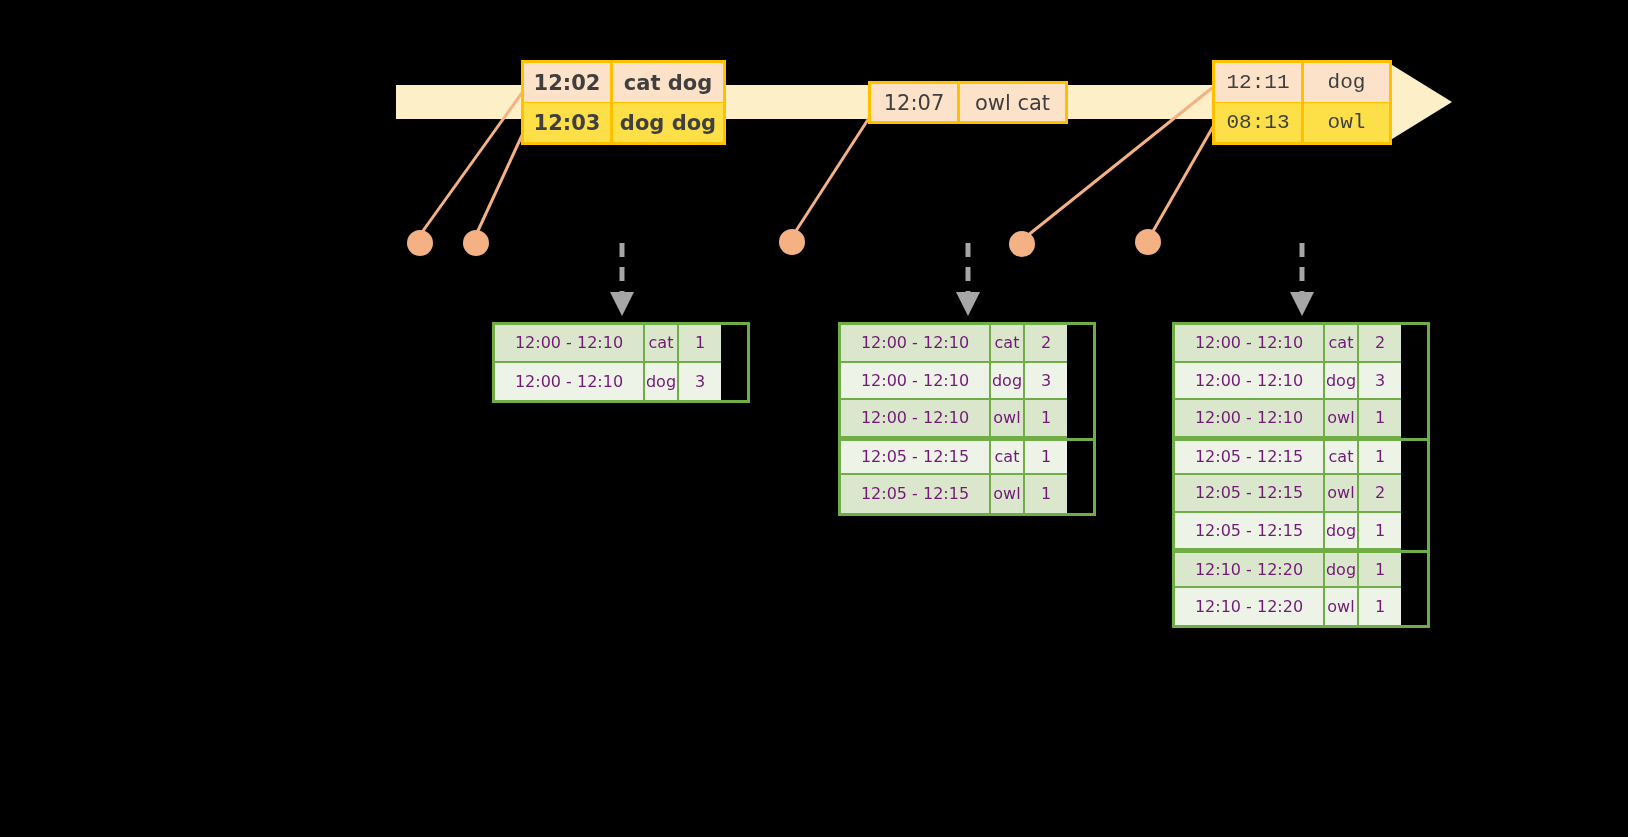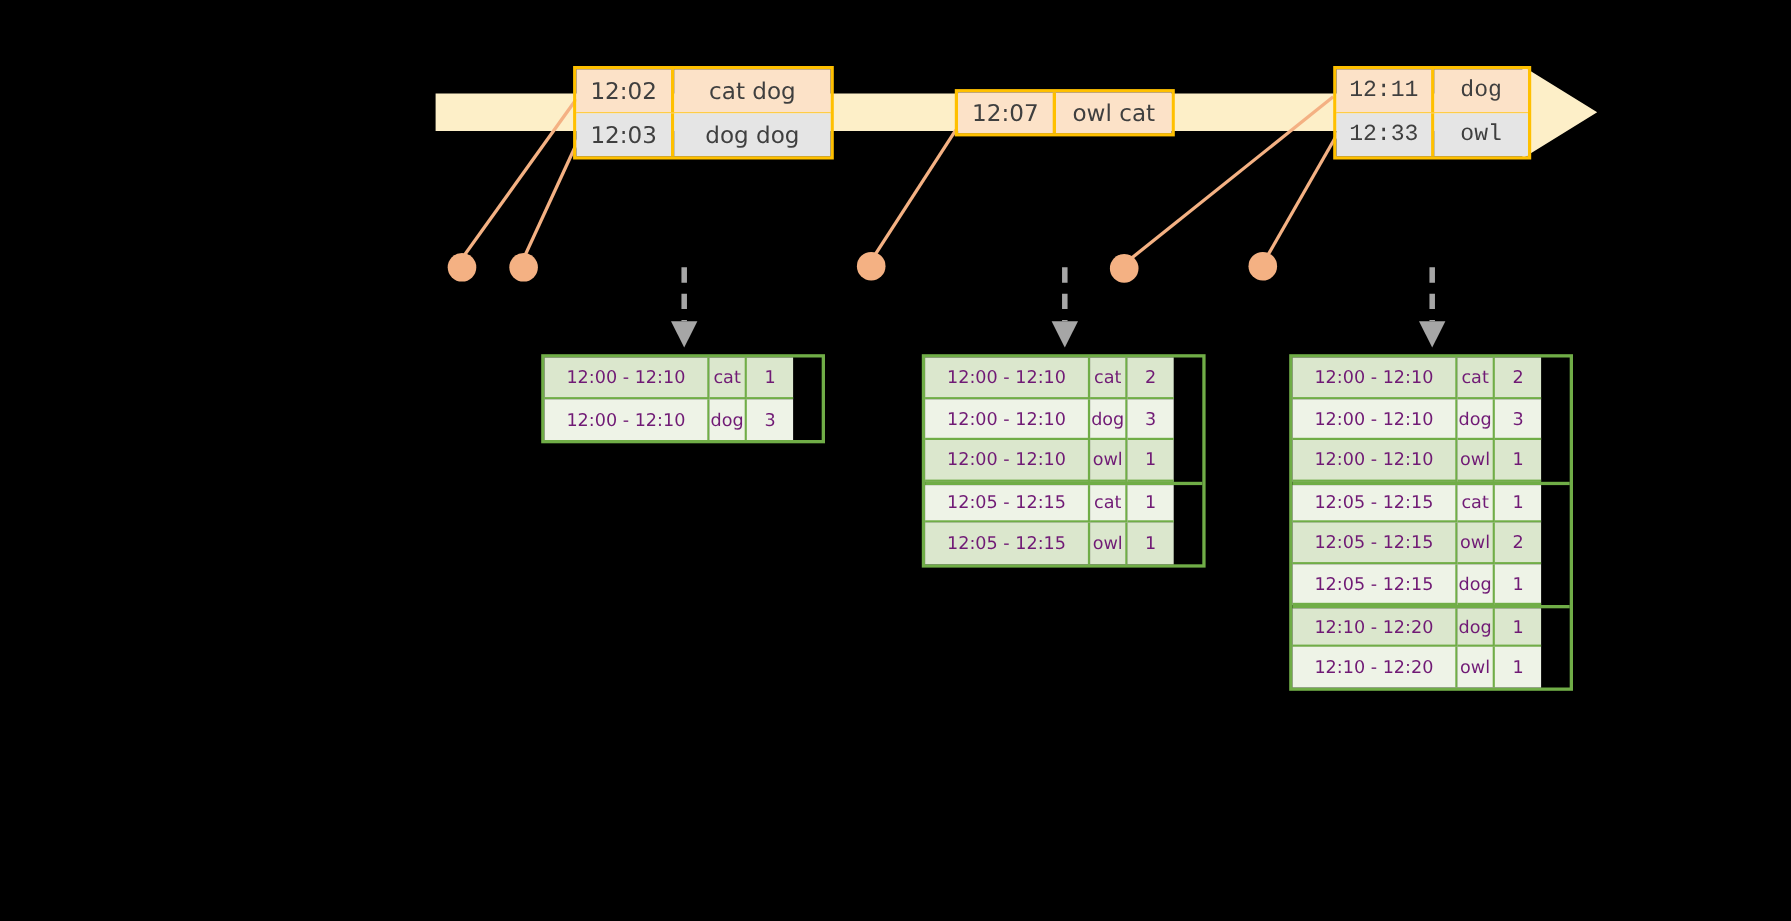--- a/index.html
+++ b/index.html
@@ -7,21 +7,21 @@
        font-family:"DejaVu Sans","Liberation Sans",sans-serif;}
   #stage{position:absolute;left:0;top:0;width:1628px;height:837px;}
   svg.layer{position:absolute;left:0;top:0;width:1628px;height:837px;pointer-events:none;}
 
   
   .evt-box{position:absolute;border:3px solid #ffc000;box-sizing:border-box;
            display:flex;flex-direction:column;}
   .evt-row{display:flex;flex:1;border-bottom:1.5px solid #ffc000;}
   .evt-row:last-child{border-bottom:none;}
   .evt-row.dark .evt-time,.evt-row.dark .evt-val{background:#fce2c8;}
-  .evt-row.light .evt-time,.evt-row.light .evt-val{background:#e5e5e5;}
+  .evt-row.light .evt-time,.evt-row.light .evt-val{background:#fde047;}
   .evt-time{width:86px;border-right:3px solid #ffc000;display:flex;align-items:center;
             justify-content:center;font-size:21px;color:#3f3f3f;}
   .evt-val{flex:1;display:flex;align-items:center;justify-content:center;
            font-size:21px;color:#3f3f3f;}
 
   
   .gtable{position:absolute;border:3px solid #70ad47;box-sizing:border-box;
           display:flex;flex-direction:column;}
   .grow{display:flex;height:37.5px;box-sizing:border-box;}
   .grow.dark .gc{background:#dbe7cd;}
@@ -68,21 +68,21 @@
       <path d="M 610 292 L 634 292 L 622 316 Z" stroke="none"></path>
 
       <line x1="968" y1="243" x2="968" y2="292" stroke-dasharray="14,10"></line>
       <path d="M 956 292 L 980 292 L 968 316 Z" stroke="none"></path>
 
       <line x1="1302" y1="243" x2="1302" y2="292" stroke-dasharray="14,10"></line>
       <path d="M 1290 292 L 1314 292 L 1302 316 Z" stroke="none"></path>
     </g>
   </svg>
 
-  <div class="evt-box" style="left:521px;top:60px;width:237px;height:85px;">
+  <div class="evt-box" style="left:521px;top:60px;width:205px;height:85px;font-weight:bold;">
     <div class="evt-row dark">
       <div class="evt-time">12:02</div>
       <div class="evt-val">cat dog</div>
     </div>
     <div class="evt-row light">
       <div class="evt-time">12:03</div>
       <div class="evt-val">dog dog</div>
     </div>
   </div>
 
@@ -92,21 +92,21 @@
       <div class="evt-val">owl cat</div>
     </div>
   </div>
 
   <div class="evt-box" style="left:1212px;top:60px;width:180px;height:85px;font-family:Liberation Mono, monospace;">
     <div class="evt-row dark">
       <div class="evt-time">12:11</div>
       <div class="evt-val">dog</div>
     </div>
     <div class="evt-row light">
-      <div class="evt-time">12:33</div>
+      <div class="evt-time">08:13</div>
       <div class="evt-val">owl</div>
     </div>
   </div>
 
   <div class="gtable" style="left:492px;top:322px;width:258px;">
       <div class="grow dark">
         <div class="gc win">12:00 - 12:10</div>
         <div class="gc key">cat</div>
         <div class="gc cnt">1</div>
       </div>

